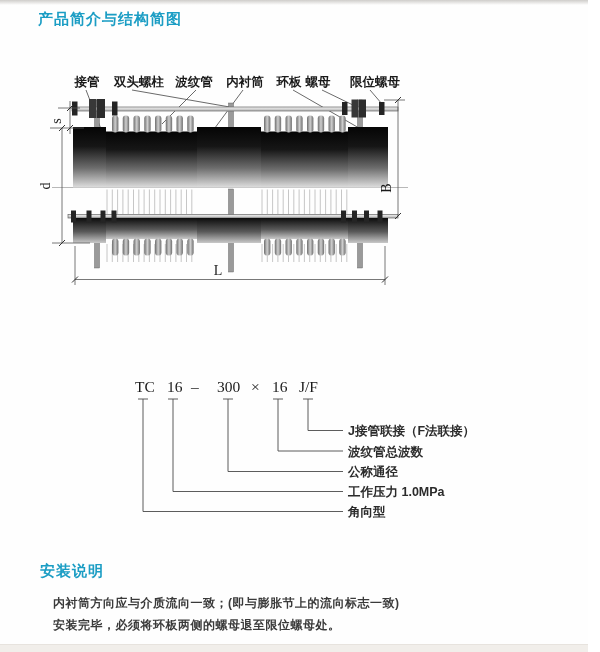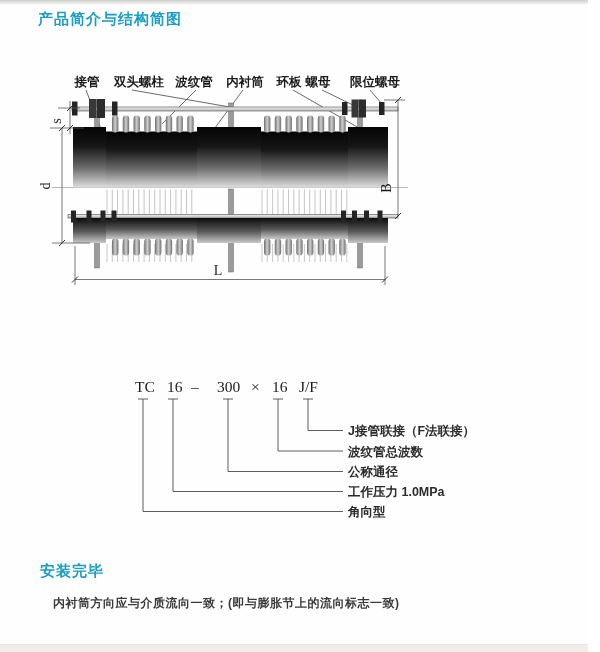--- a/index.html
+++ b/index.html
@@ -305,17 +305,18 @@
 
     <g>
       <text class="expl-label" x="348" y="435">J接管联接（F法联接）</text>
       <text class="expl-label" x="348" y="455.5">波纹管总波数</text>
       <text class="expl-label" x="348" y="476">公称通径</text>
       <text class="expl-label" x="348" y="496">工作压力 1.0MPa</text>
       <text class="expl-label" x="348" y="516">角向型</text>
     </g>
   </svg>
 
-  <div class="heading" id="h3" style="color: rgb(27, 157, 196);">安装完毕</div>
+  <div class="heading" id="h3" style="color: rgb(27, 157, 196);">安装说明</div>
   <div class="install-line" id="inst1">内衬筒方向应与介质流向一致；(即与膨胀节上的流向标志一致)</div>
+  <div class="install-line" id="inst2">安装完毕，必须将环板两侧的螺母退至限位螺母处。</div>
 
   <div class="edge-bottom"></div>
 </div>
 
 </body></html>

